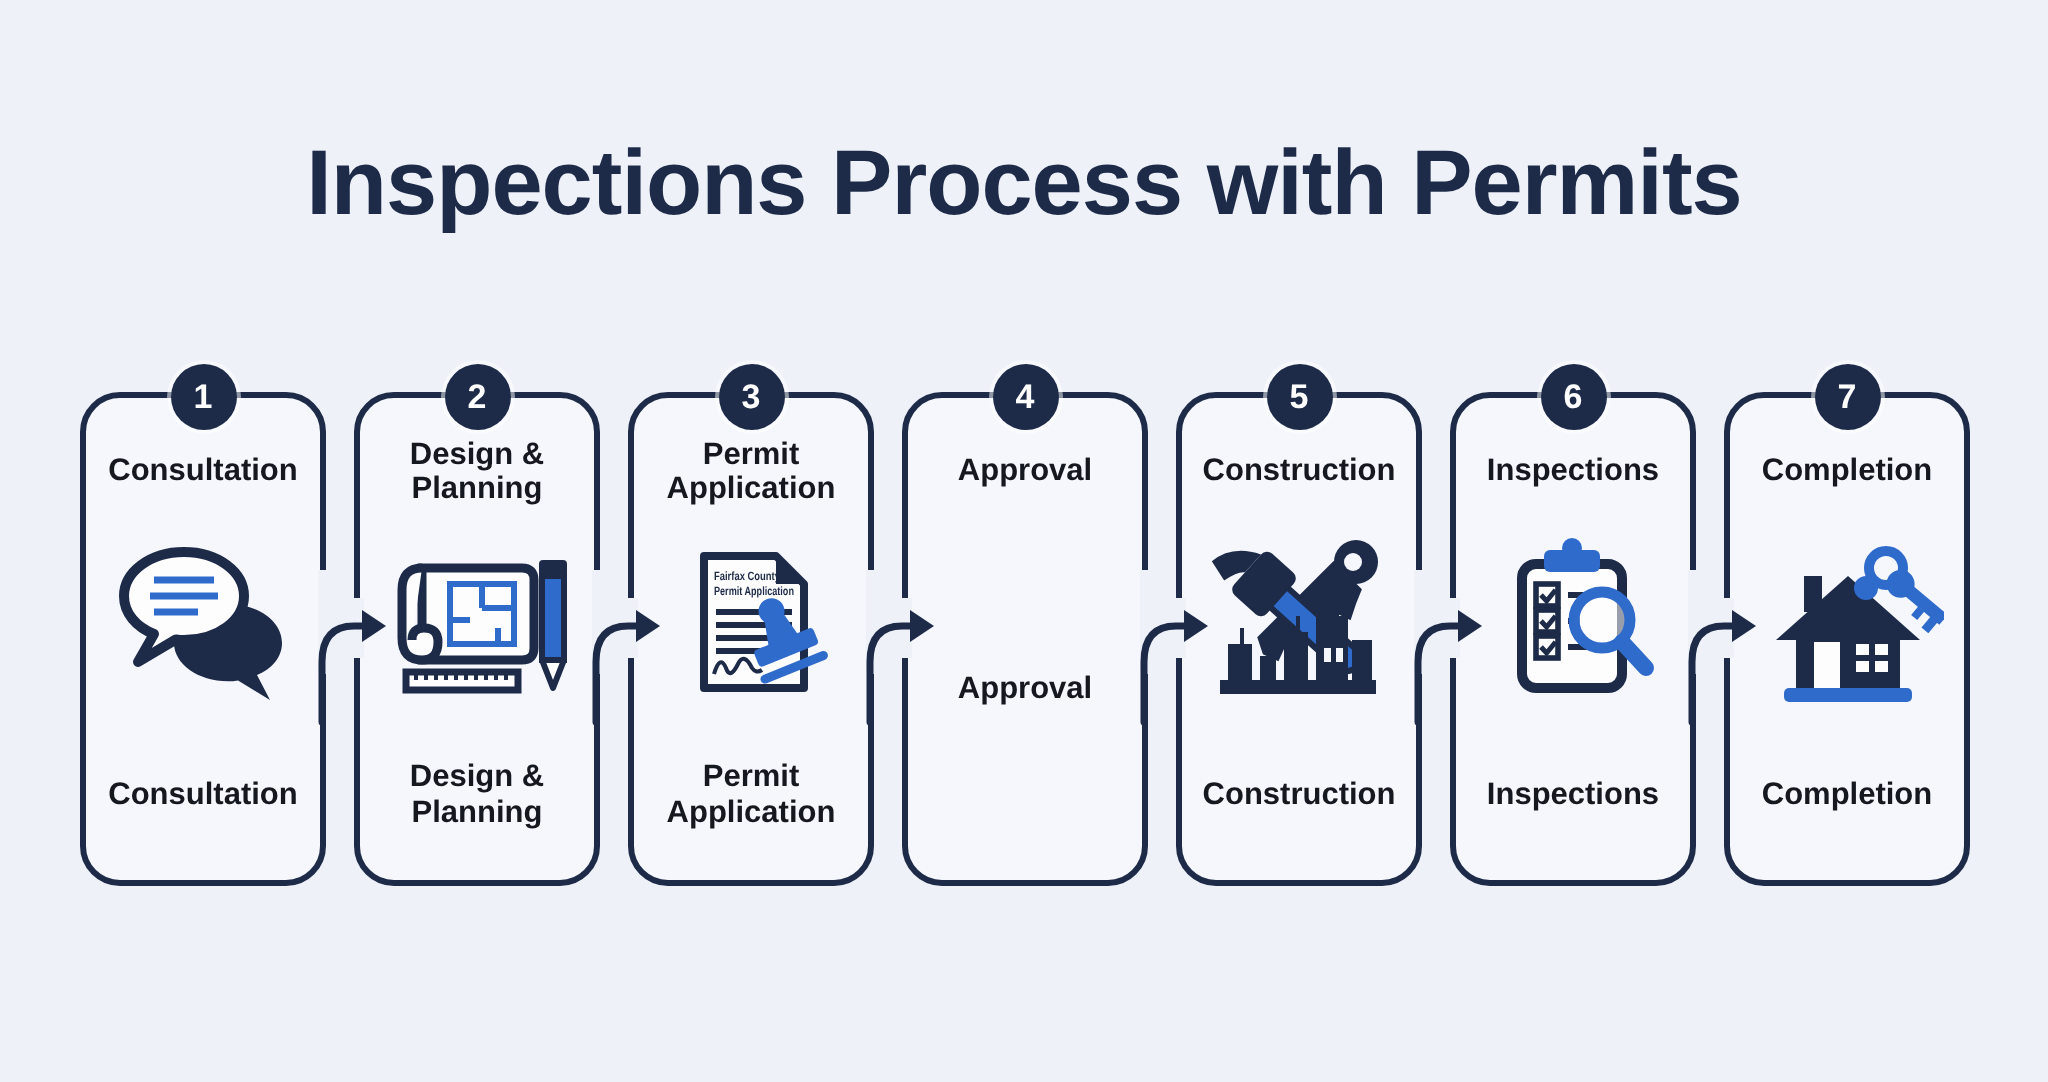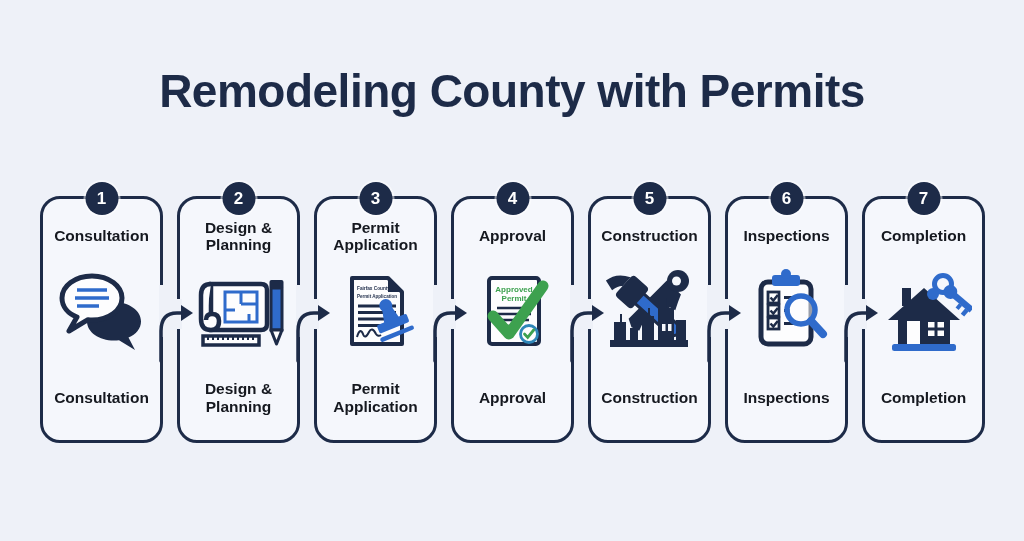--- a/index.html
+++ b/index.html
@@ -40,21 +40,21 @@
   .navy-fill{fill:var(--navy,#1d2b48);}
   .navy-stroke{stroke:var(--navy,#1d2b48);}
   .blue-fill{fill:var(--blue,#2f6bcb);}
   .blue-stroke{stroke:var(--blue,#2f6bcb);}
   .doc-text{font-size:6px;font-weight:700;fill:var(--navy,#1d2b48);font-family:"Liberation Sans",sans-serif;}
   .approved-text{font-size:8px;font-weight:700;fill:var(--green,#3da14f);font-family:"Liberation Sans",sans-serif;}
 </style>
 </head>
 <body>
 
-<div class="page-title">Remodeling County with Permits</div>
+<div class="page-title">Inspections Process with Permits</div>
 
 <div class="cards">
 
   <div class="card">
     <div class="badge">1</div>
     <div class="label top">Consultation</div>
     <div class="icon-wrap">
       <svg viewBox="0 0 96 92" width="96" height="92">
         <path class="navy-fill" d="M60 38 C75 38 87 46.5 87 57.5 C87 64.5 82 70.5 74.5 73.5 L81 86 L65 76.2 C63.4 76.5 61.7 76.6 60 76.6 C45 76.6 33 68 33 57.5 C33 46.5 45 38 60 38 Z"></path>
         <path d="M38 12 C21 12 8 22 8 34 C8 42.5 14 49.5 23 53 L15 67 L34 55.7 C35.3 55.9 36.6 56 38 56 C55 56 68 46 68 34 C68 22 55 12 38 12 Z" fill="#fdfdfe" class="navy-stroke" stroke-width="5" stroke-linejoin="round"></path>
@@ -100,31 +100,20 @@
           <rect x="48" y="68" width="36" height="4.5" rx="2.25"></rect>
         </g>
       </svg>
     </div>
     <div class="label bottom">Permit Application</div>
   </div>
 
   <div class="card">
     <div class="badge">4</div>
     <div class="label top">Approval</div>
-    <div class="icon-wrap">
-      <svg viewBox="0 0 96 92" width="96" height="92">
-        <rect x="24" y="14" width="50" height="66" rx="3" fill="#fdfdfe" class="navy-stroke" stroke-width="4"></rect>
-        <text x="49" y="28" class="approved-text" text-anchor="middle">Approved</text>
-        <text x="49" y="37" class="approved-text" text-anchor="middle">Permit</text>
-        <path class="navy-stroke" stroke-width="2.5" d="M32 44 H66 M32 50 H66 M34 56 H64 M34 62 H50"></path>
-        <path d="M28 52 L44 70 L78 22" stroke="#3da14f" stroke-width="11" fill="none" stroke-linecap="round" stroke-linejoin="round"></path>
-        <circle cx="64" cy="70" r="8.5" fill="#fdfdfe" stroke="#2e86b8" stroke-width="2.8"></circle>
-        <path d="M59.5 70 l3.2 3.4 l6 -7.4" stroke="#3da14f" stroke-width="2.8" fill="none" stroke-linecap="round"></path>
-      </svg>
-    </div>
     <div class="label bottom">Approval</div>
   </div>
 
   <div class="card">
     <div class="badge">5</div>
     <div class="label top">Construction</div>
     <div class="icon-wrap">
       <svg viewBox="0 0 96 92" width="96" height="92">
         <g class="navy-fill" transform="translate(74 20) rotate(135)">
           <path d="M4 9 L58 9 L62 1 L59 -7 L51 -4 L49 -10 L41 -7 L39 -13 L31 -10 L29 -16 L21 -12 L19 -18 L11 -14 L4 -11 Z"></path>

